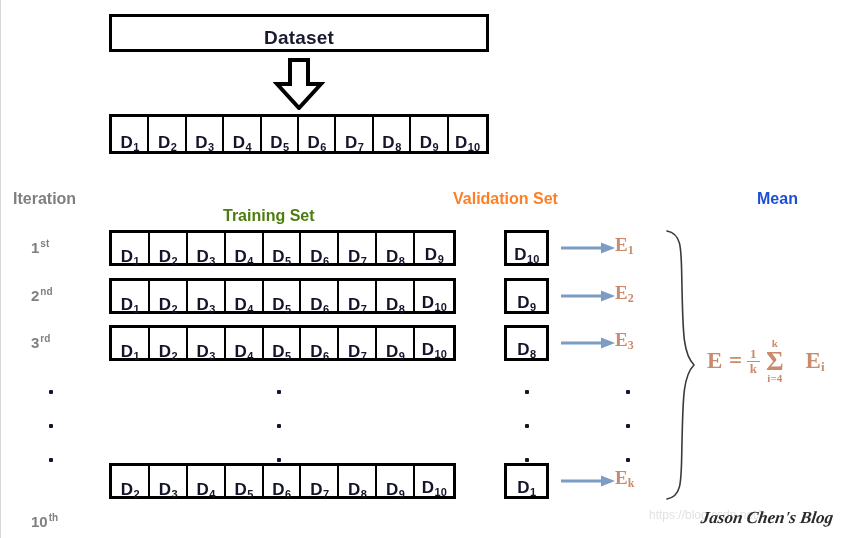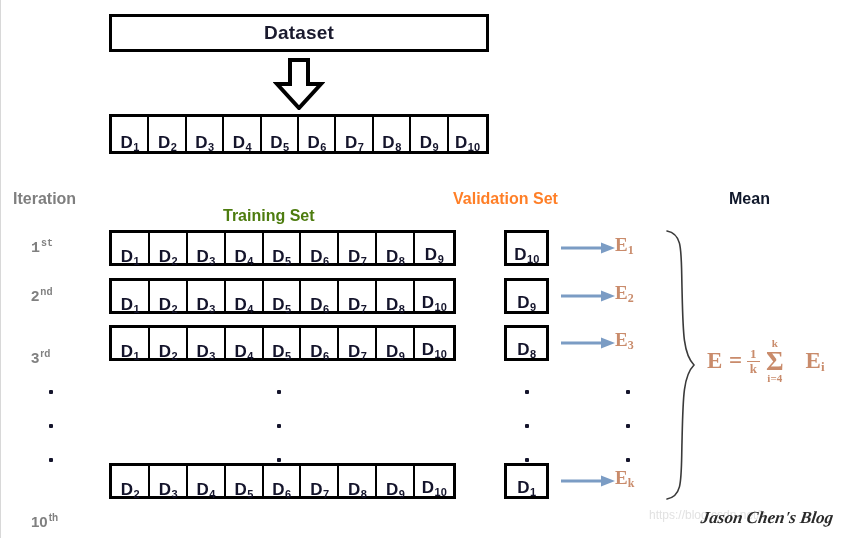--- a/index.html
+++ b/index.html
@@ -24,21 +24,21 @@
   .dataset-box {
     position: absolute;
     left: 108px;
     top: 14px;
     width: 380px;
     height: 38px;
     border: 3px solid #000000;
     box-sizing: border-box;
     background: #ffffff;
     display: flex;
-    align-items: center;
+    align-items: flex-end;
     justify-content: center;
   }
   .dataset-box .lbl {
     font-size: 19px;
     font-weight: bold;
     color: #1a1a2e;
     letter-spacing: 0.2px;
   }
 
   
@@ -105,21 +105,21 @@
   
   .col-head {
     position: absolute;
     font-size: 16px;
     font-weight: bold;
     white-space: nowrap;
   }
   #head-iteration { left: 12px;  top: 190px; color: #7f7f7f; }
   #head-training  { left: 222px; top: 207px; color: #4d7c0f; }
   #head-validation{ left: 452px; top: 190px; color: #ff7f27; }
-  #head-mean      { left: 728px; top: 190px; color: #0f172a; }
+  #head-mean      { left: 756px; top: 190px; color: #1d4ed8; }
 
   
   .iter-label {
     position: absolute;
     left: 30px;
     width: 70px;
     font-size: 15px;
     font-weight: bold;
     color: #808080;
     white-space: nowrap;
@@ -297,21 +297,21 @@
         <span class="dtext">D<sub>10</sub></span>
       </div>
     </div>
 
   <div class="col-head" id="head-iteration">Iteration</div>
   <div class="col-head" id="head-training">Training Set</div>
   <div class="col-head" id="head-validation">Validation Set</div>
   <div class="col-head" id="head-mean">Mean</div>
 
   <div id="rows-host">
-      <div class="iter-label" style="top: 238px; font-family: Liberation Mono, monospace;"><span>1</span><sup>st</sup></div>
+      <div class="iter-label" style="top: 238px;"><span>1</span><sup>st</sup></div>
       <div class="strip train-strip" style="top: 230px;">
         <div class="cell">
           <span class="dtext">D<sub>1</sub></span>
         </div>
         <div class="cell">
           <span class="dtext">D<sub>2</sub></span>
         </div>
         <div class="cell">
           <span class="dtext">D<sub>3</sub></span>
         </div>
@@ -377,21 +377,21 @@
       <div class="strip valid-strip" style="top: 278px;">
         <div class="cell">
           <span class="dtext">D<sub>9</sub></span>
         </div>
       </div>
       <svg class="row-arrow" viewBox="0 0 58 14" style="top: 289px;">
         <path d="M2,7 L44,7" stroke="#7b9cc4" stroke-width="3"></path>
         <polygon points="42,1.5 56,7 42,12.5" fill="#7b9cc4"></polygon>
       </svg>
       <div class="e-label" style="top: 282px;"><span>E</span><sub>2</sub></div>
-      <div class="iter-label" style="top: 333px; margin-top: 15px;"><span>3</span><sup>rd</sup></div>
+      <div class="iter-label" style="top: 333px;"><span>3</span><sup>rd</sup></div>
       <div class="strip train-strip" style="top: 325px;">
         <div class="cell">
           <span class="dtext">D<sub>1</sub></span>
         </div>
         <div class="cell">
           <span class="dtext">D<sub>2</sub></span>
         </div>
         <div class="cell">
           <span class="dtext">D<sub>3</sub></span>
         </div>

